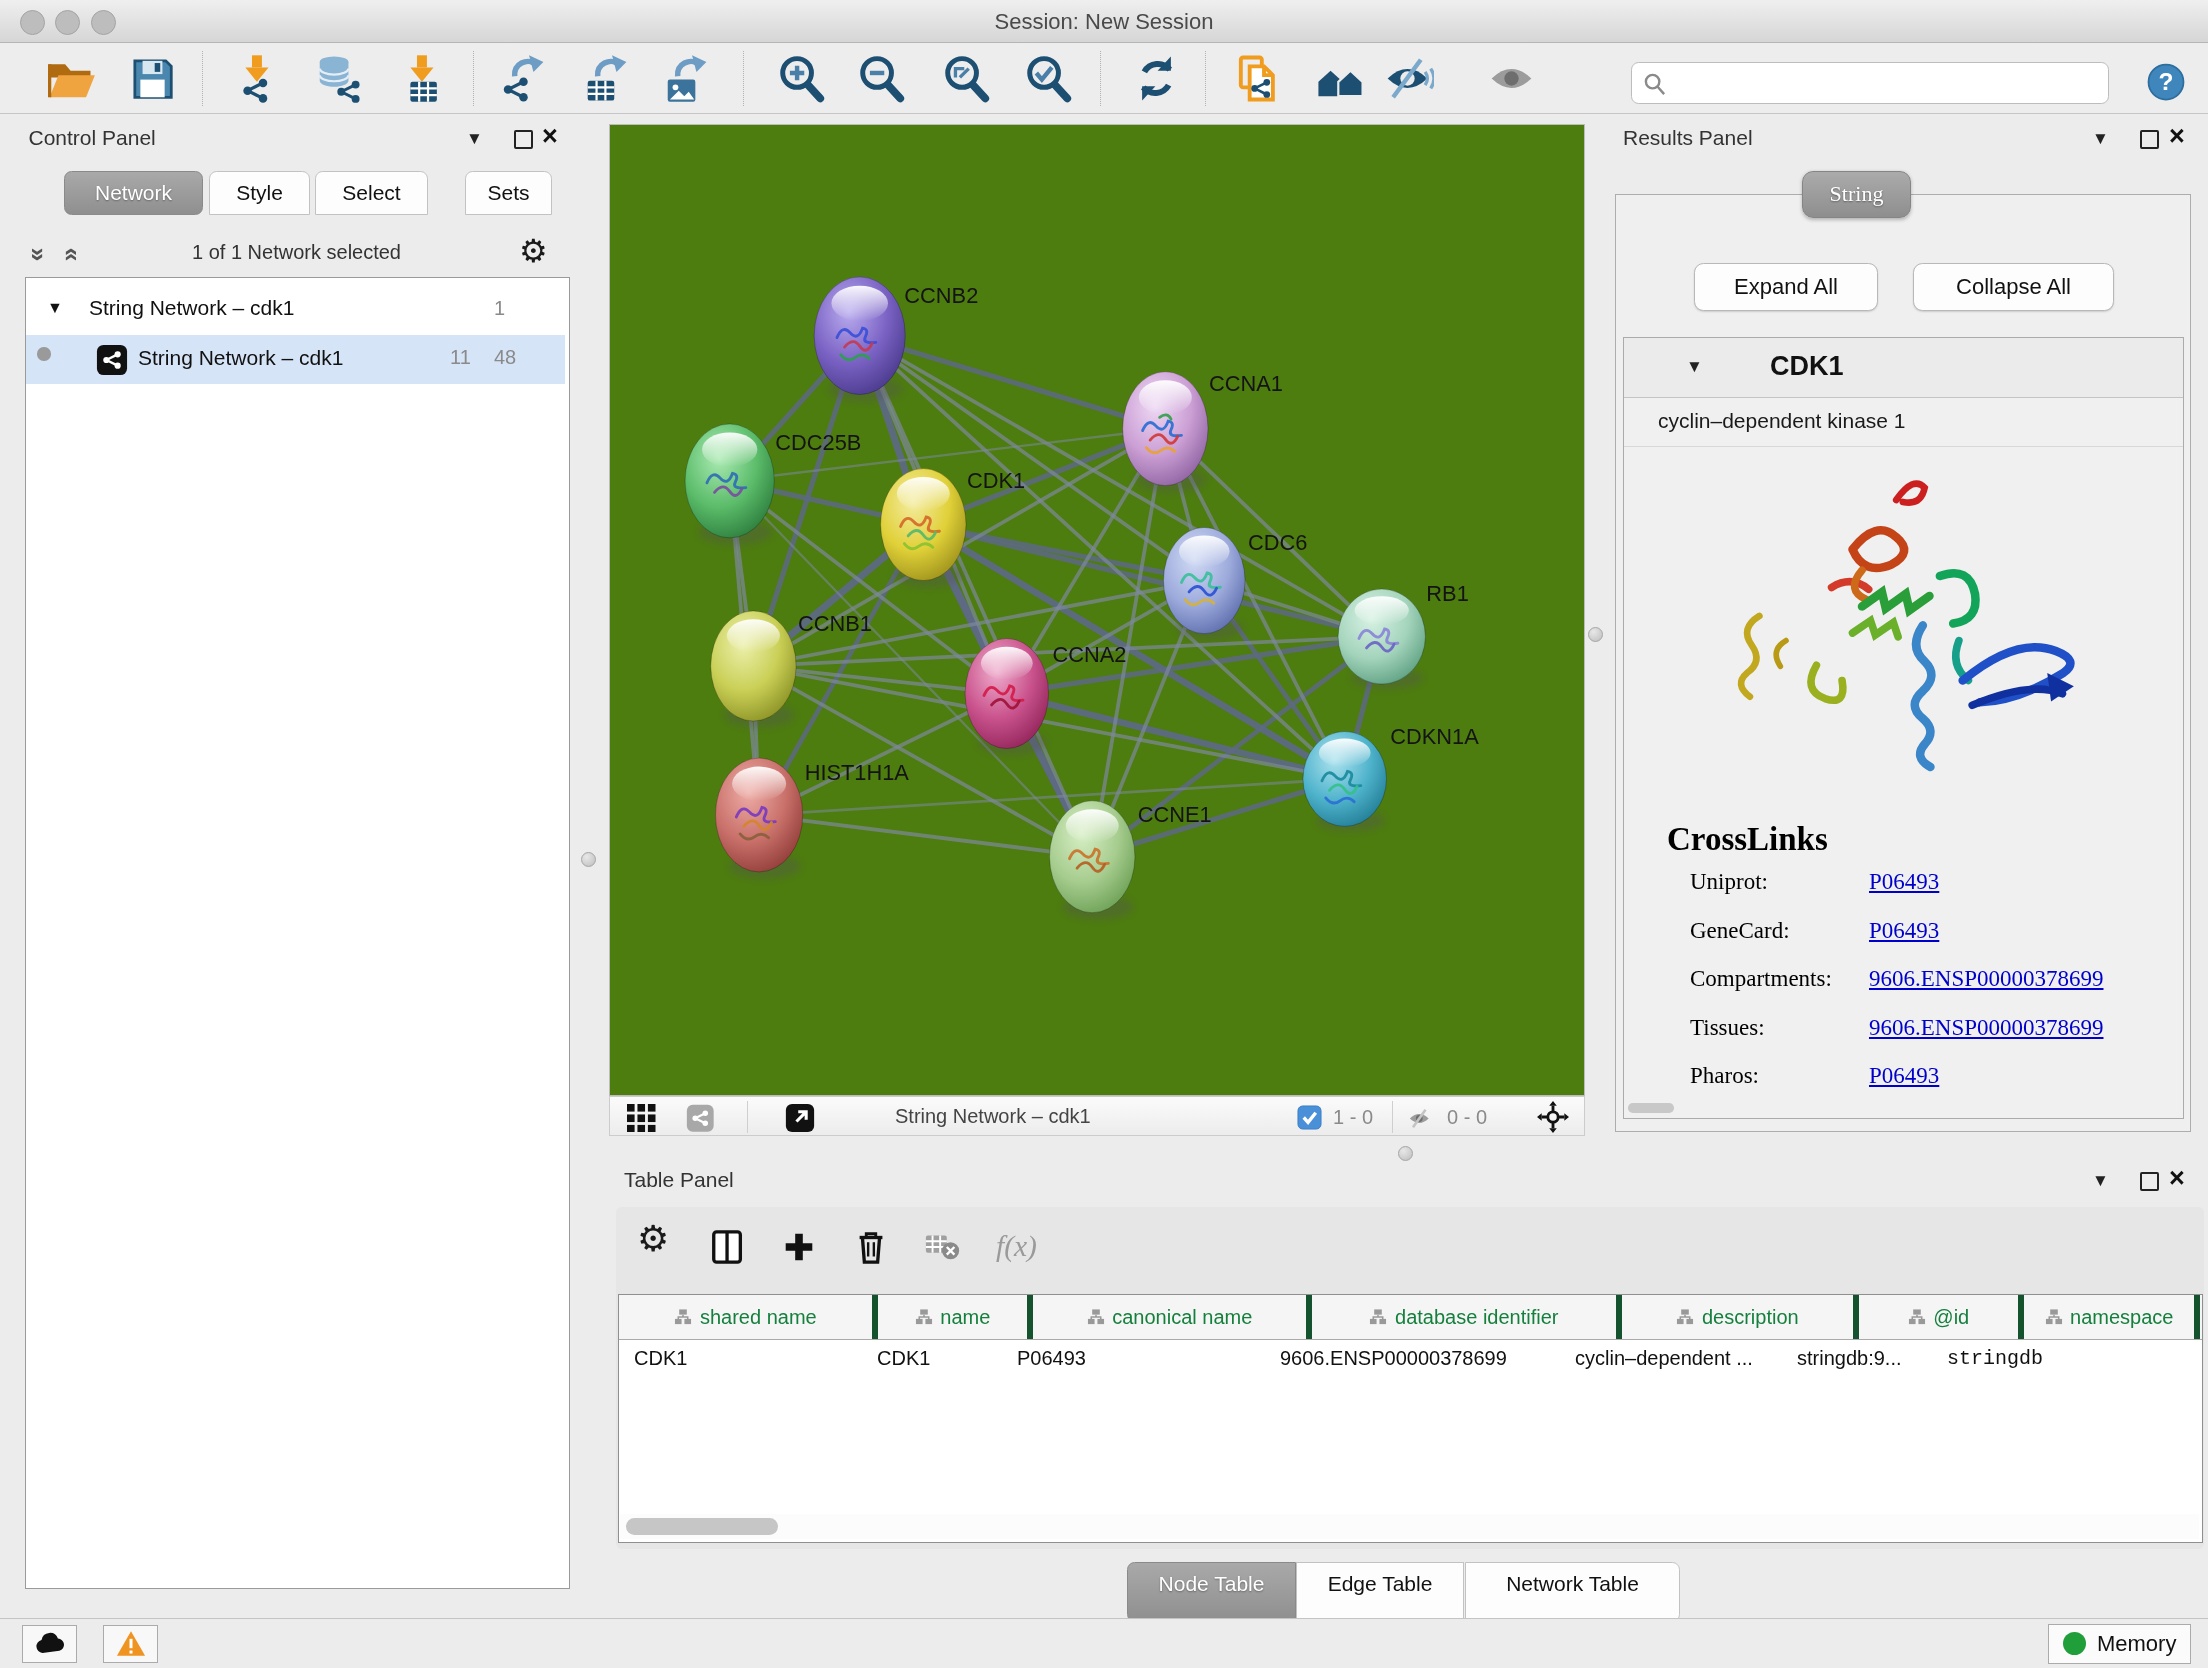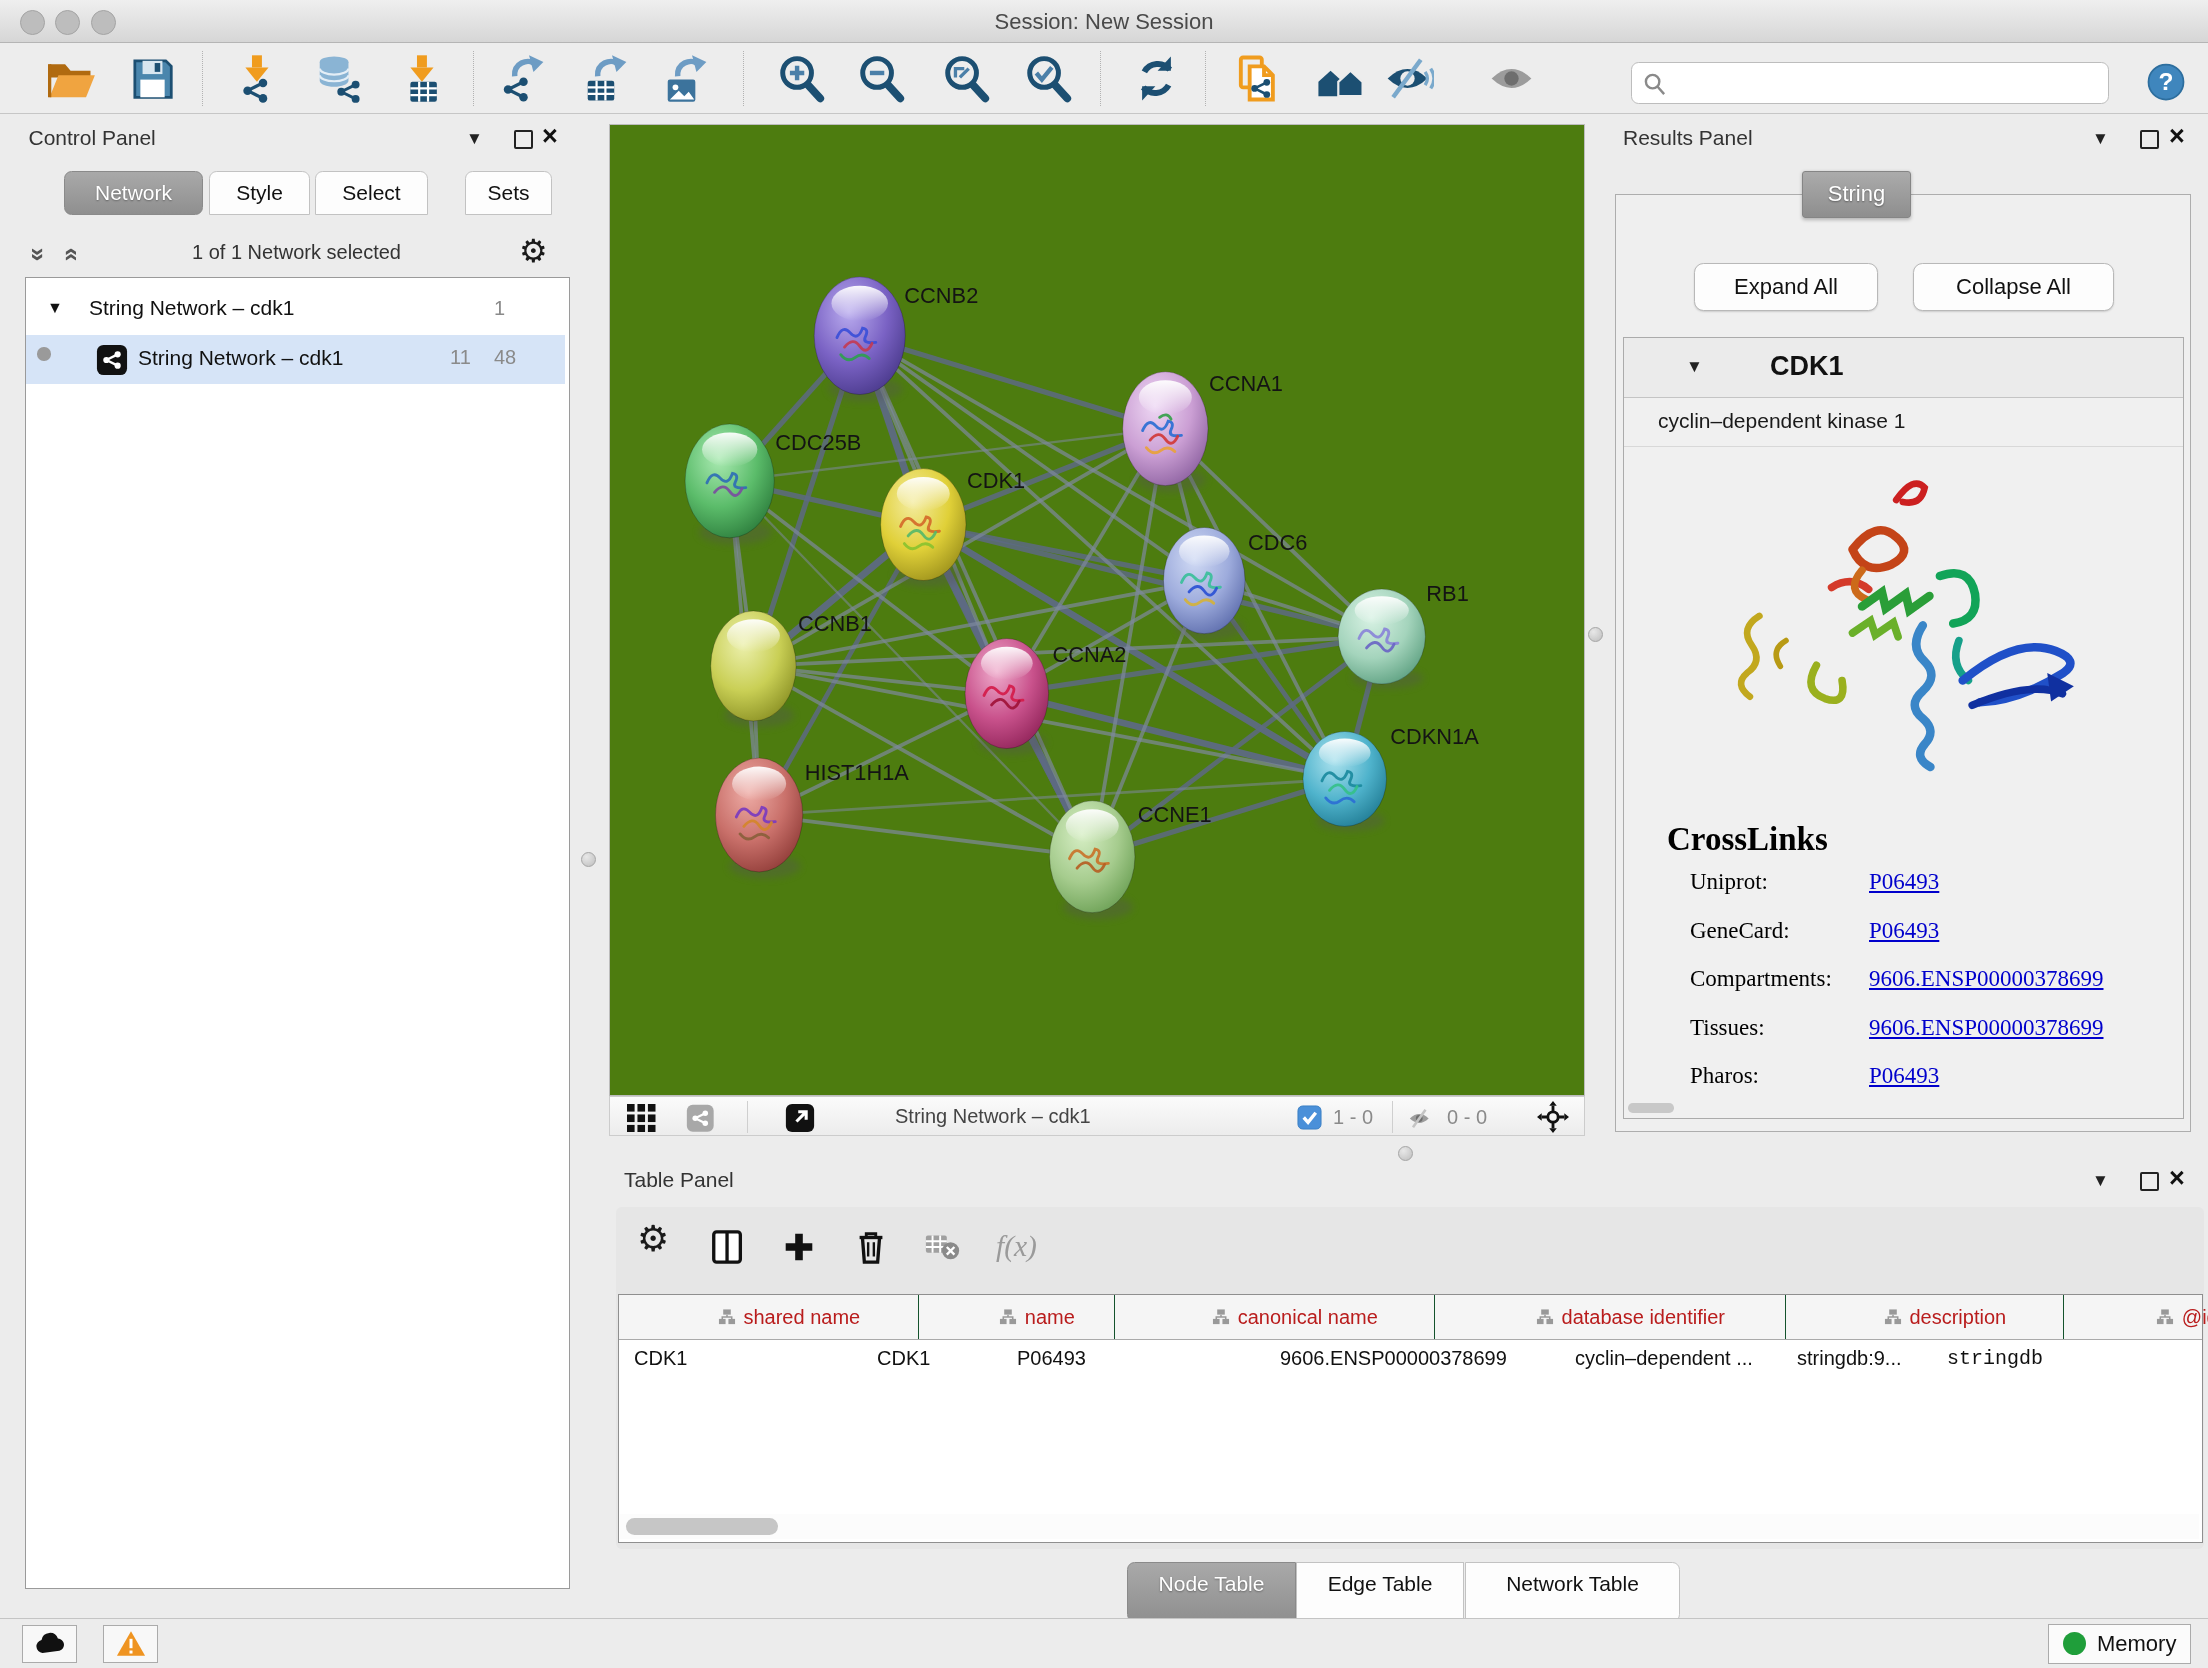--- a/index.html
+++ b/index.html
@@ -52,24 +52,24 @@
     background:linear-gradient(#fbfbfb,#ececec);border:1px solid #cccccc;}
   .nb-sep{top:3.8px;width:0;height:32px;border-left:1px solid #cfcfcf;}
   #net-bar-title{font-size:20px;color:#444;}
   .nb-count{font-size:20px;color:#8a8a8a;}
   .handle-dot{width:13.3px;height:13.3px;border-radius:50%;
     background:radial-gradient(circle at 35% 30%,#e8e8e8,#bdbdbd);border:1px solid #a5a5a5;}
 
   
   #rp-outer{left:1615px;top:194px;width:576px;height:938px;background:#efefef;
     border:1.9px solid #adadad;box-sizing:border-box;}
-  #rp-tab{left:1802px;top:171px;width:107px;height:45px;border-radius:3px;
+  #rp-tab{left:1802px;top:171px;width:107px;height:45px;border-radius:11px;
     background:linear-gradient(#ababab,#8e8e8e);border:1px solid #858585;
     color:#fff;font-size:22px;text-align:center;line-height:43px;
-    text-shadow:0 1px 1.9px rgba(0,0,0,.4);box-shadow:0 1.9px 3.8px rgba(0,0,0,.25);}
+    text-shadow:0 1px 1.9px rgba(0,0,0,.4);box-shadow:0 1.9px 3.8px rgba(0,0,0,.25);font-family:Liberation Serif, serif;}
   .rp-btn{top:263px;height:48px;background:#fdfdfd;border:1px solid #b8b8b8;
     border-radius:9.5px;font-size:22px;color:#111;text-align:center;line-height:46px;
     box-shadow:0 1px 1.9px rgba(0,0,0,.15);box-sizing:border-box;}
   #rp-inner{left:1623px;top:337px;width:561px;height:782px;background:#f0f0f0;
     border:1px solid #ababab;box-sizing:border-box;}
   #rp-gene-hdr{left:0;top:0;width:559px;height:59px;border-bottom:1px solid #c4c4c4;background:#ebebeb;}
   #rp-gene{font-size:27px;font-weight:bold;color:#111;}
   #rp-desc-row{left:0;top:59px;width:559px;height:49px;border-bottom:1px solid #d8d8d8;}
   #rp-desc{font-size:21px;color:#1a1a1a;}
   .serif{font-family:"Liberation Serif",serif;}
@@ -78,22 +78,22 @@
   .xl-link{font-size:23px;color:#0000cc;text-decoration:underline;cursor:pointer;}
   #rp-scroll-nub{left:3.8px;top:765px;width:46px;height:9.5px;background:#c8c8c8;border-radius:4.8px;}
 
   
   #tp-box{left:616px;top:1207px;width:1588px;height:342px;background:#e6e6e6;border-radius:5.7px;}
   .tp-icon{top:21px;width:42px;height:42px;}
   #fx-icon{font-family:"Liberation Serif",serif;font-style:italic;font-size:29.5px;color:#9a9a9a;}
   #ntable{left:618px;top:1294px;width:1585px;height:249px;background:#fff;
     border:1.9px solid #8f8f8f;box-sizing:border-box;}
   #ntable-head{display:flex;height:44px;background:#f5f5f5;border-bottom:1.9px solid #aaaaaa;}
-  .th{box-sizing:border-box;border-right:1px solid #14532d;display:flex;align-items:center;
-      justify-content:center;gap:7.6px;font-size:20px;color:#b91c1c;overflow:hidden;white-space:nowrap;margin-left:41px;}
+  .th{box-sizing:border-box;border-right:6px solid #14532d;display:flex;align-items:center;
+      justify-content:center;gap:7.6px;font-size:20px;color:#15803d;overflow:hidden;white-space:nowrap;}
   #ntable-row{display:flex;height:40px;}
   .td{box-sizing:border-box;padding:6.7px 0 0 15px;font-size:20px;color:#111;
       overflow:hidden;white-space:nowrap;}
   #tp-hscroll{left:620px;top:1514px;width:1579px;height:25px;background:#fcfcfc;}
   #tp-thumb{left:5.7px;top:3.8px;width:152px;height:17px;background:#c6c6c6;border-radius:8.6px;}
   .btab{height:60px;box-sizing:border-box;border:1px solid #c2c2c2;background:#fdfdfd;
     color:#111;font-size:21px;text-align:center;line-height:42px;}
   .btab.sel{background:linear-gradient(#a9a9a9,#8f8f8f);color:#fff;border-color:#8a8a8a;
     text-shadow:0 1px 1.9px rgba(0,0,0,.35);border-radius:7.6px;}
   .btab.first{border-radius:7.6px 0 0 7.6px;}

